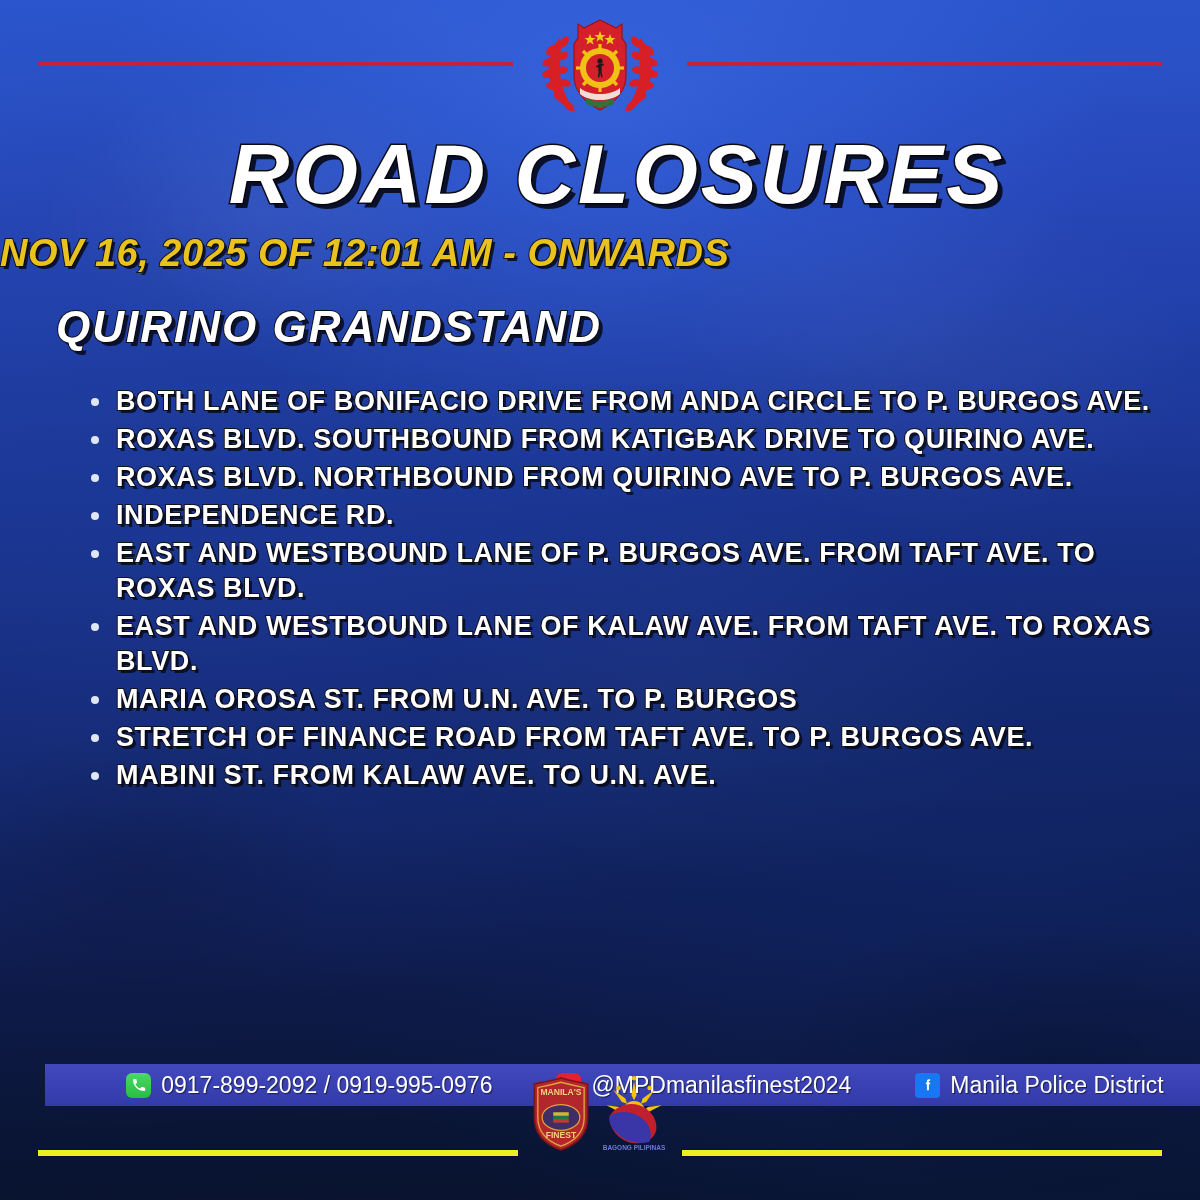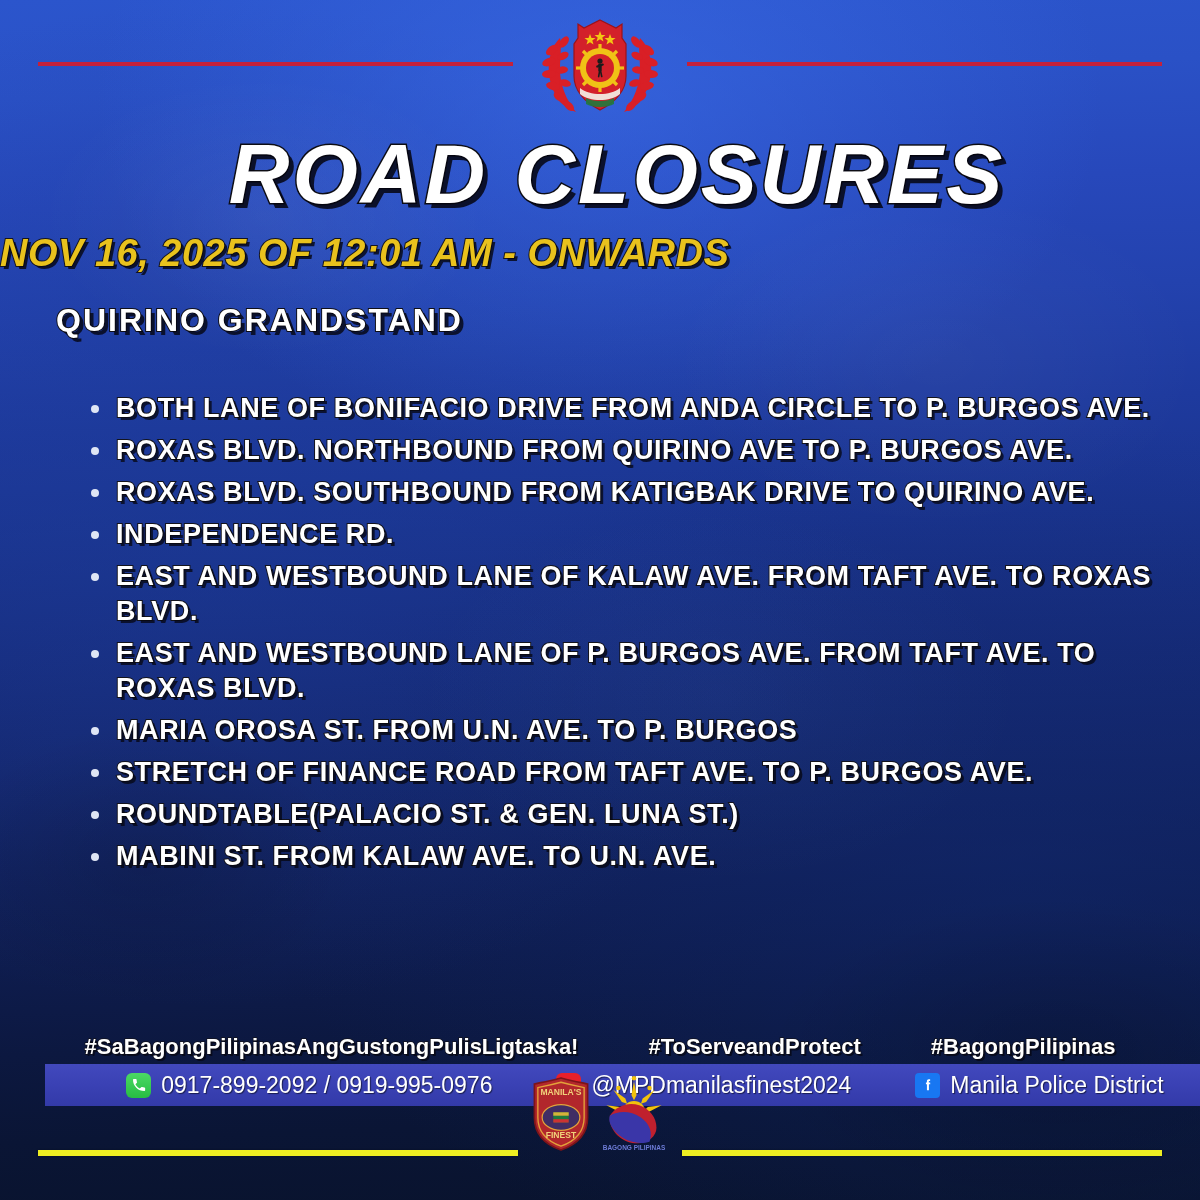--- a/index.html
+++ b/index.html
@@ -96,22 +96,23 @@
     color: #e9c21d;
     -webkit-text-stroke: 2px #15151f;
     paint-order: stroke fill;
     text-shadow: 3px 3px 0 rgba(5,5,15,0.8);
     white-space: nowrap;
   }
   .section-title {
     position: absolute;
     top: 302px;
     left: 56px;
-    font-size: 32px;
-    font-weight: bold;
+    font-size: 44px;
+    font-weight: bold;
+    font-style: italic;
     letter-spacing: 2px;
     color: #ffffff;
     -webkit-text-stroke: 2px #101018;
     paint-order: stroke fill;
     text-shadow: 4px 4px 0 rgba(5,5,15,0.8);
   }
 
   
   .closure-list {
     position: absolute;
@@ -127,21 +128,20 @@
     padding-left: 28px;
     margin-bottom: 3px;
     font-size: 27px;
     font-weight: bold;
     letter-spacing: 0.6px;
     line-height: 35px;
     color: #ffffff;
     -webkit-text-stroke: 2px #14141c;
     paint-order: stroke fill;
     text-shadow: 3px 3px 0 rgba(5,5,15,0.75);
-    margin-top: 7px;
   }
   .closure-item .bullet {
     position: absolute;
     left: 3px;
     top: 14px;
     width: 8px;
     height: 8px;
     border-radius: 50%;
     background: #dfe6f5;
     -webkit-text-stroke: 0;
@@ -305,36 +305,30 @@
       <path d="M56 84 C62 88 78 88 84 84 L84 90 C78 94 62 94 56 90 Z" fill="#1f7a3d" opacity="0.9"></path>
     </svg>
   </div>
 
   <div class="title">ROAD CLOSURES</div>
   <div class="subtitle">NOV 16, 2025 OF 12:01 AM - ONWARDS</div>
   <div class="section-title">QUIRINO GRANDSTAND</div>
 
   <ul class="closure-list">
       <li class="closure-item"><span class="bullet"></span><span>BOTH LANE OF BONIFACIO DRIVE FROM ANDA CIRCLE TO P. BURGOS AVE.</span></li>
+      <li class="closure-item"><span class="bullet"></span><span>ROXAS BLVD. SOUTHBOUND FROM KATIGBAK DRIVE TO QUIRINO AVE.</span></li>
       <li class="closure-item"><span class="bullet"></span><span>ROXAS BLVD. NORTHBOUND FROM QUIRINO AVE TO P. BURGOS AVE.</span></li>
-      <li class="closure-item"><span class="bullet"></span><span>ROXAS BLVD. SOUTHBOUND FROM KATIGBAK DRIVE TO QUIRINO AVE.</span></li>
       <li class="closure-item"><span class="bullet"></span><span>INDEPENDENCE RD.</span></li>
+      <li class="closure-item"><span class="bullet"></span><span>EAST AND WESTBOUND LANE OF P. BURGOS AVE. FROM TAFT AVE. TO ROXAS BLVD.</span></li>
       <li class="closure-item"><span class="bullet"></span><span>EAST AND WESTBOUND LANE OF KALAW AVE. FROM TAFT AVE. TO ROXAS BLVD.</span></li>
-      <li class="closure-item"><span class="bullet"></span><span>EAST AND WESTBOUND LANE OF P. BURGOS AVE. FROM TAFT AVE. TO ROXAS BLVD.</span></li>
       <li class="closure-item"><span class="bullet"></span><span>MARIA OROSA ST. FROM U.N. AVE. TO P. BURGOS</span></li>
       <li class="closure-item"><span class="bullet"></span><span>STRETCH OF FINANCE ROAD FROM TAFT AVE. TO P. BURGOS AVE.</span></li>
-      <li class="closure-item"><span class="bullet"></span><span>ROUNDTABLE(PALACIO ST. &amp; GEN. LUNA ST.)</span></li>
       <li class="closure-item"><span class="bullet"></span><span>MABINI ST. FROM KALAW AVE. TO U.N. AVE.</span></li>
     </ul>
 
-  <div class="hashtags">
-      <div class="hashtag">#SaBagongPilipinasAngGustongPulisLigtaska!</div>
-      <div class="hashtag">#ToServeandProtect</div>
-      <div class="hashtag">#BagongPilipinas</div>
-    </div>
 
   <div class="contact-bar">
       <div class="contact-item">
         <span class="ic phone">
           <svg viewBox="0 0 24 24" width="16" height="16">
             <path fill="#fff" d="M6.6 10.8c1.4 2.8 3.8 5.2 6.6 6.6l2.2-2.2c.3-.3.7-.4 1.1-.2 1.2.4 2.4.6 3.7.6.6 0 1 .4 1 1V20c0 .6-.4 1-1 1C10.6 21 3 13.4 3 4c0-.6.4-1 1-1h3.4c.6 0 1 .4 1 1 0 1.3.2 2.5.6 3.7.1.4 0 .8-.2 1.1l-2.2 2z"></path>
           </svg>
         </span>
         <span>0917-899-2092 / 0919-995-0976</span>
       </div>

